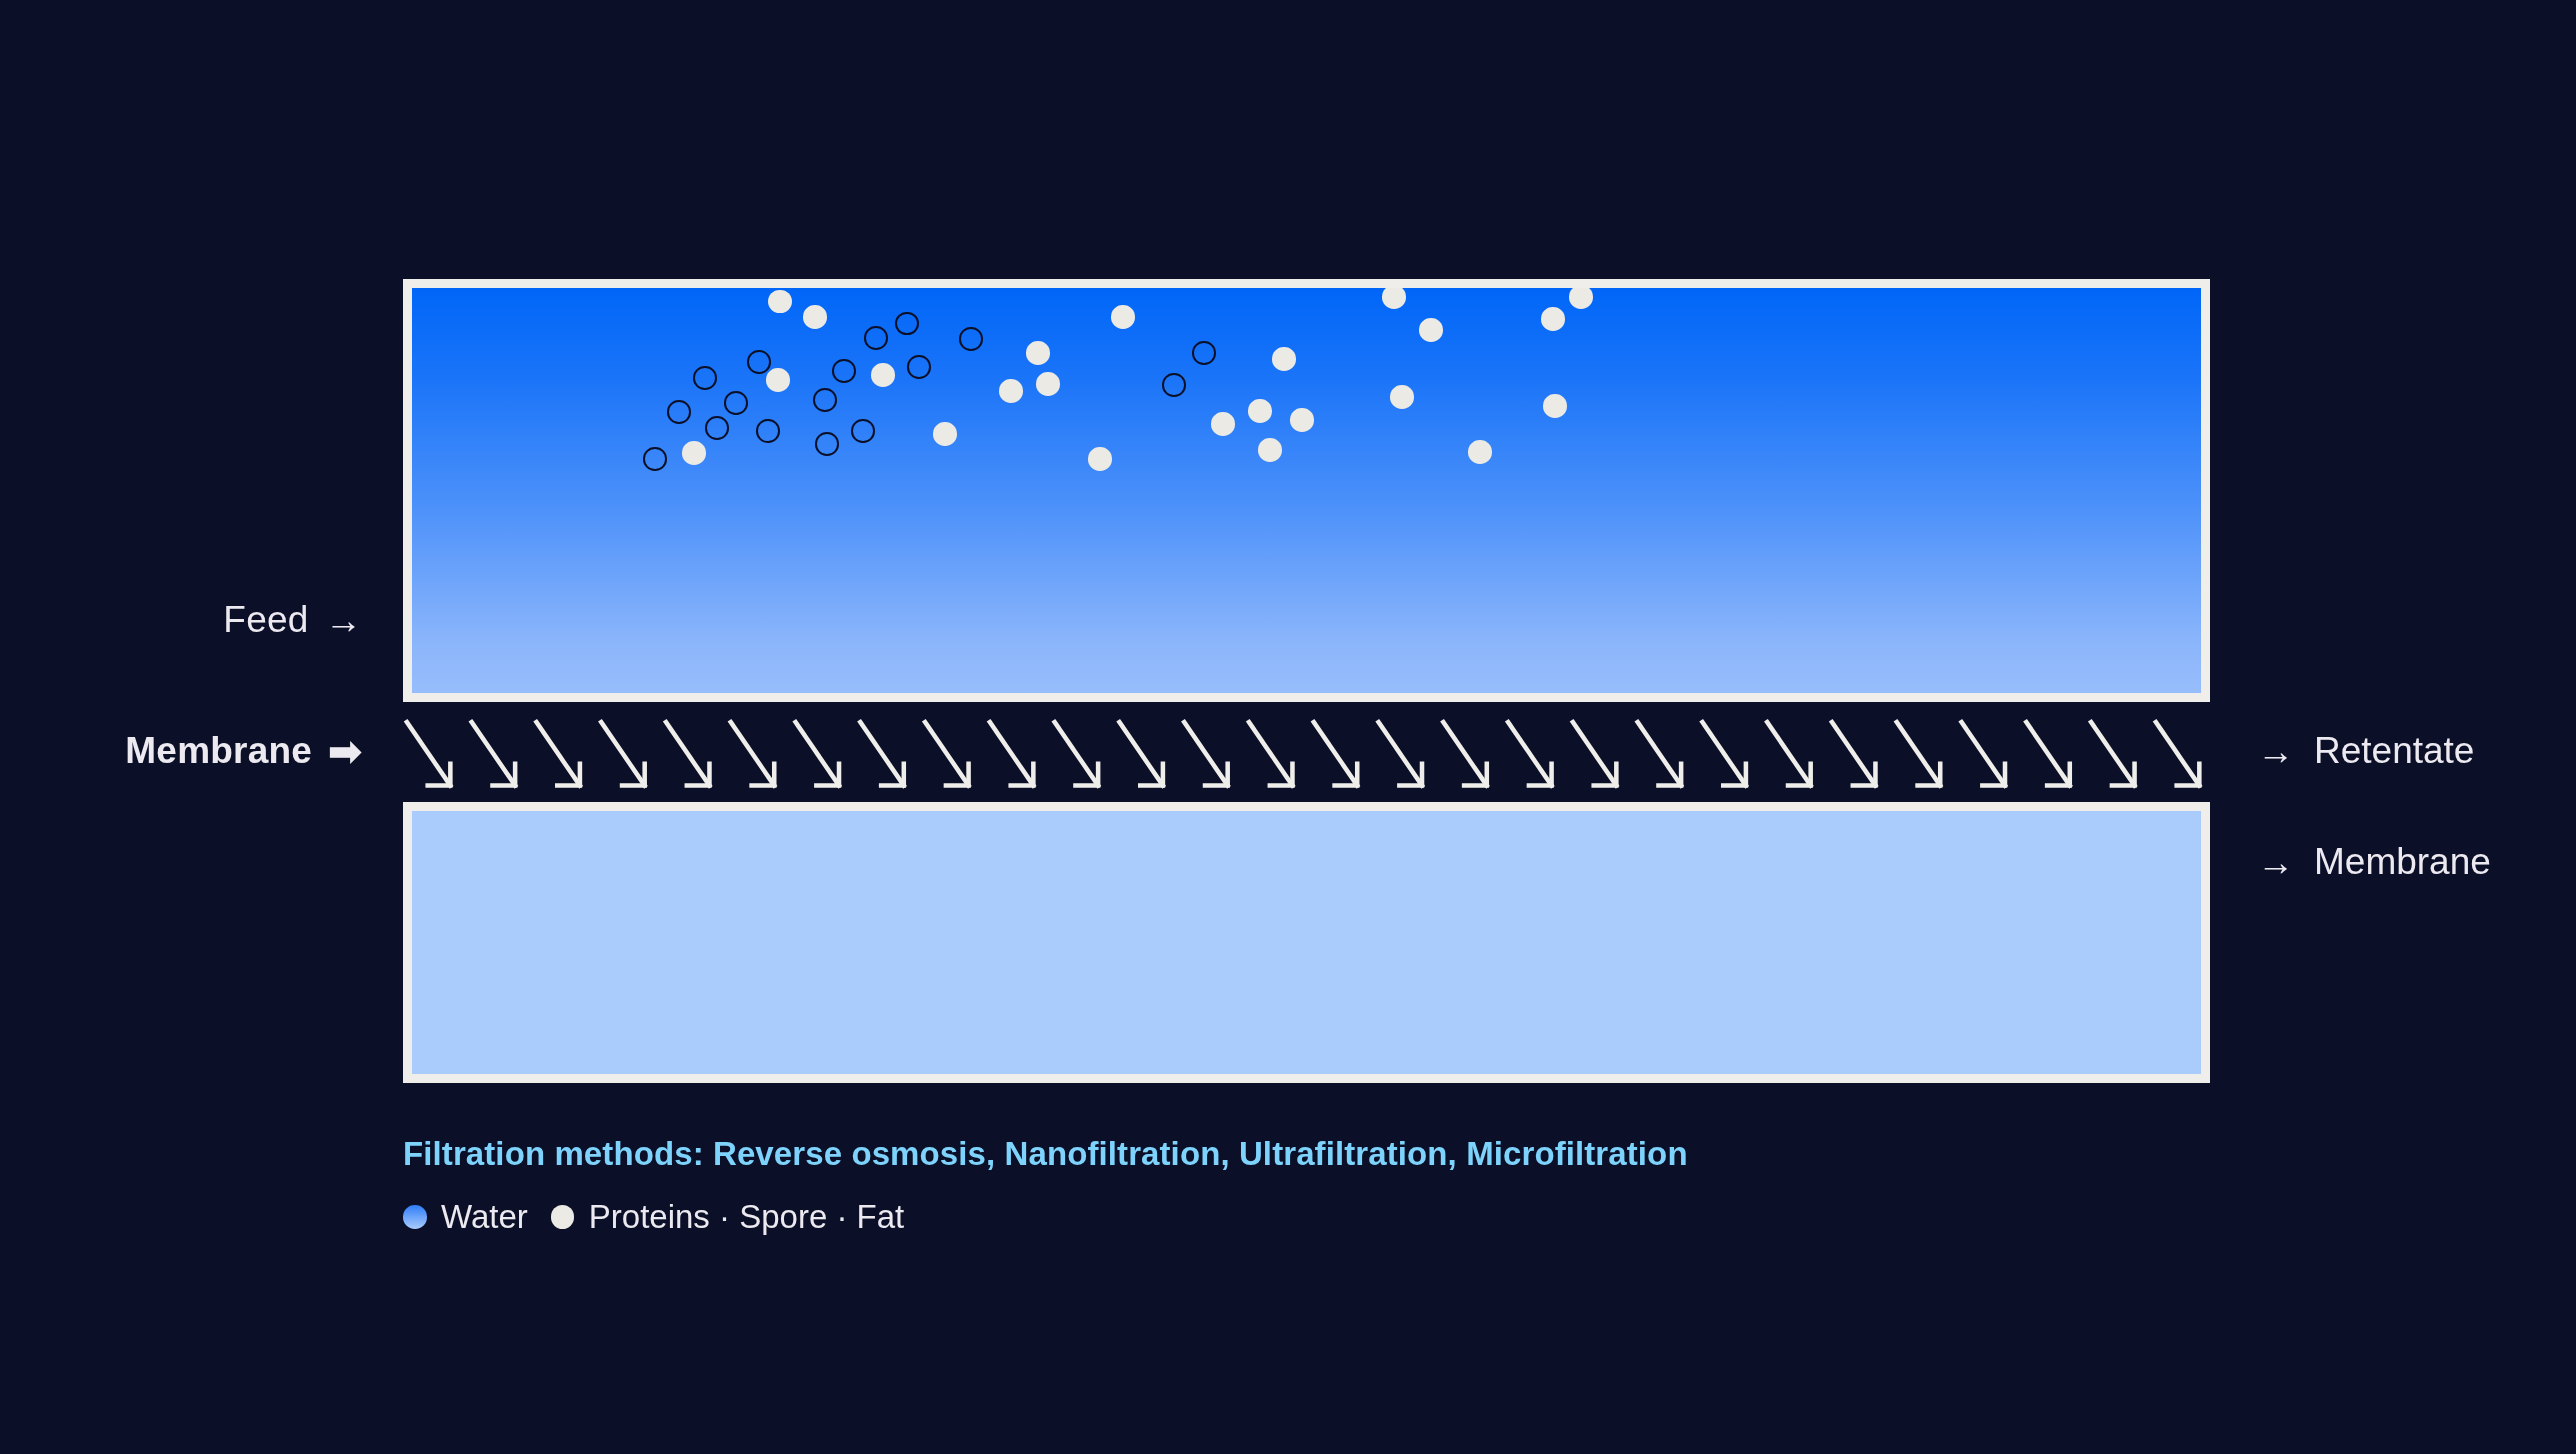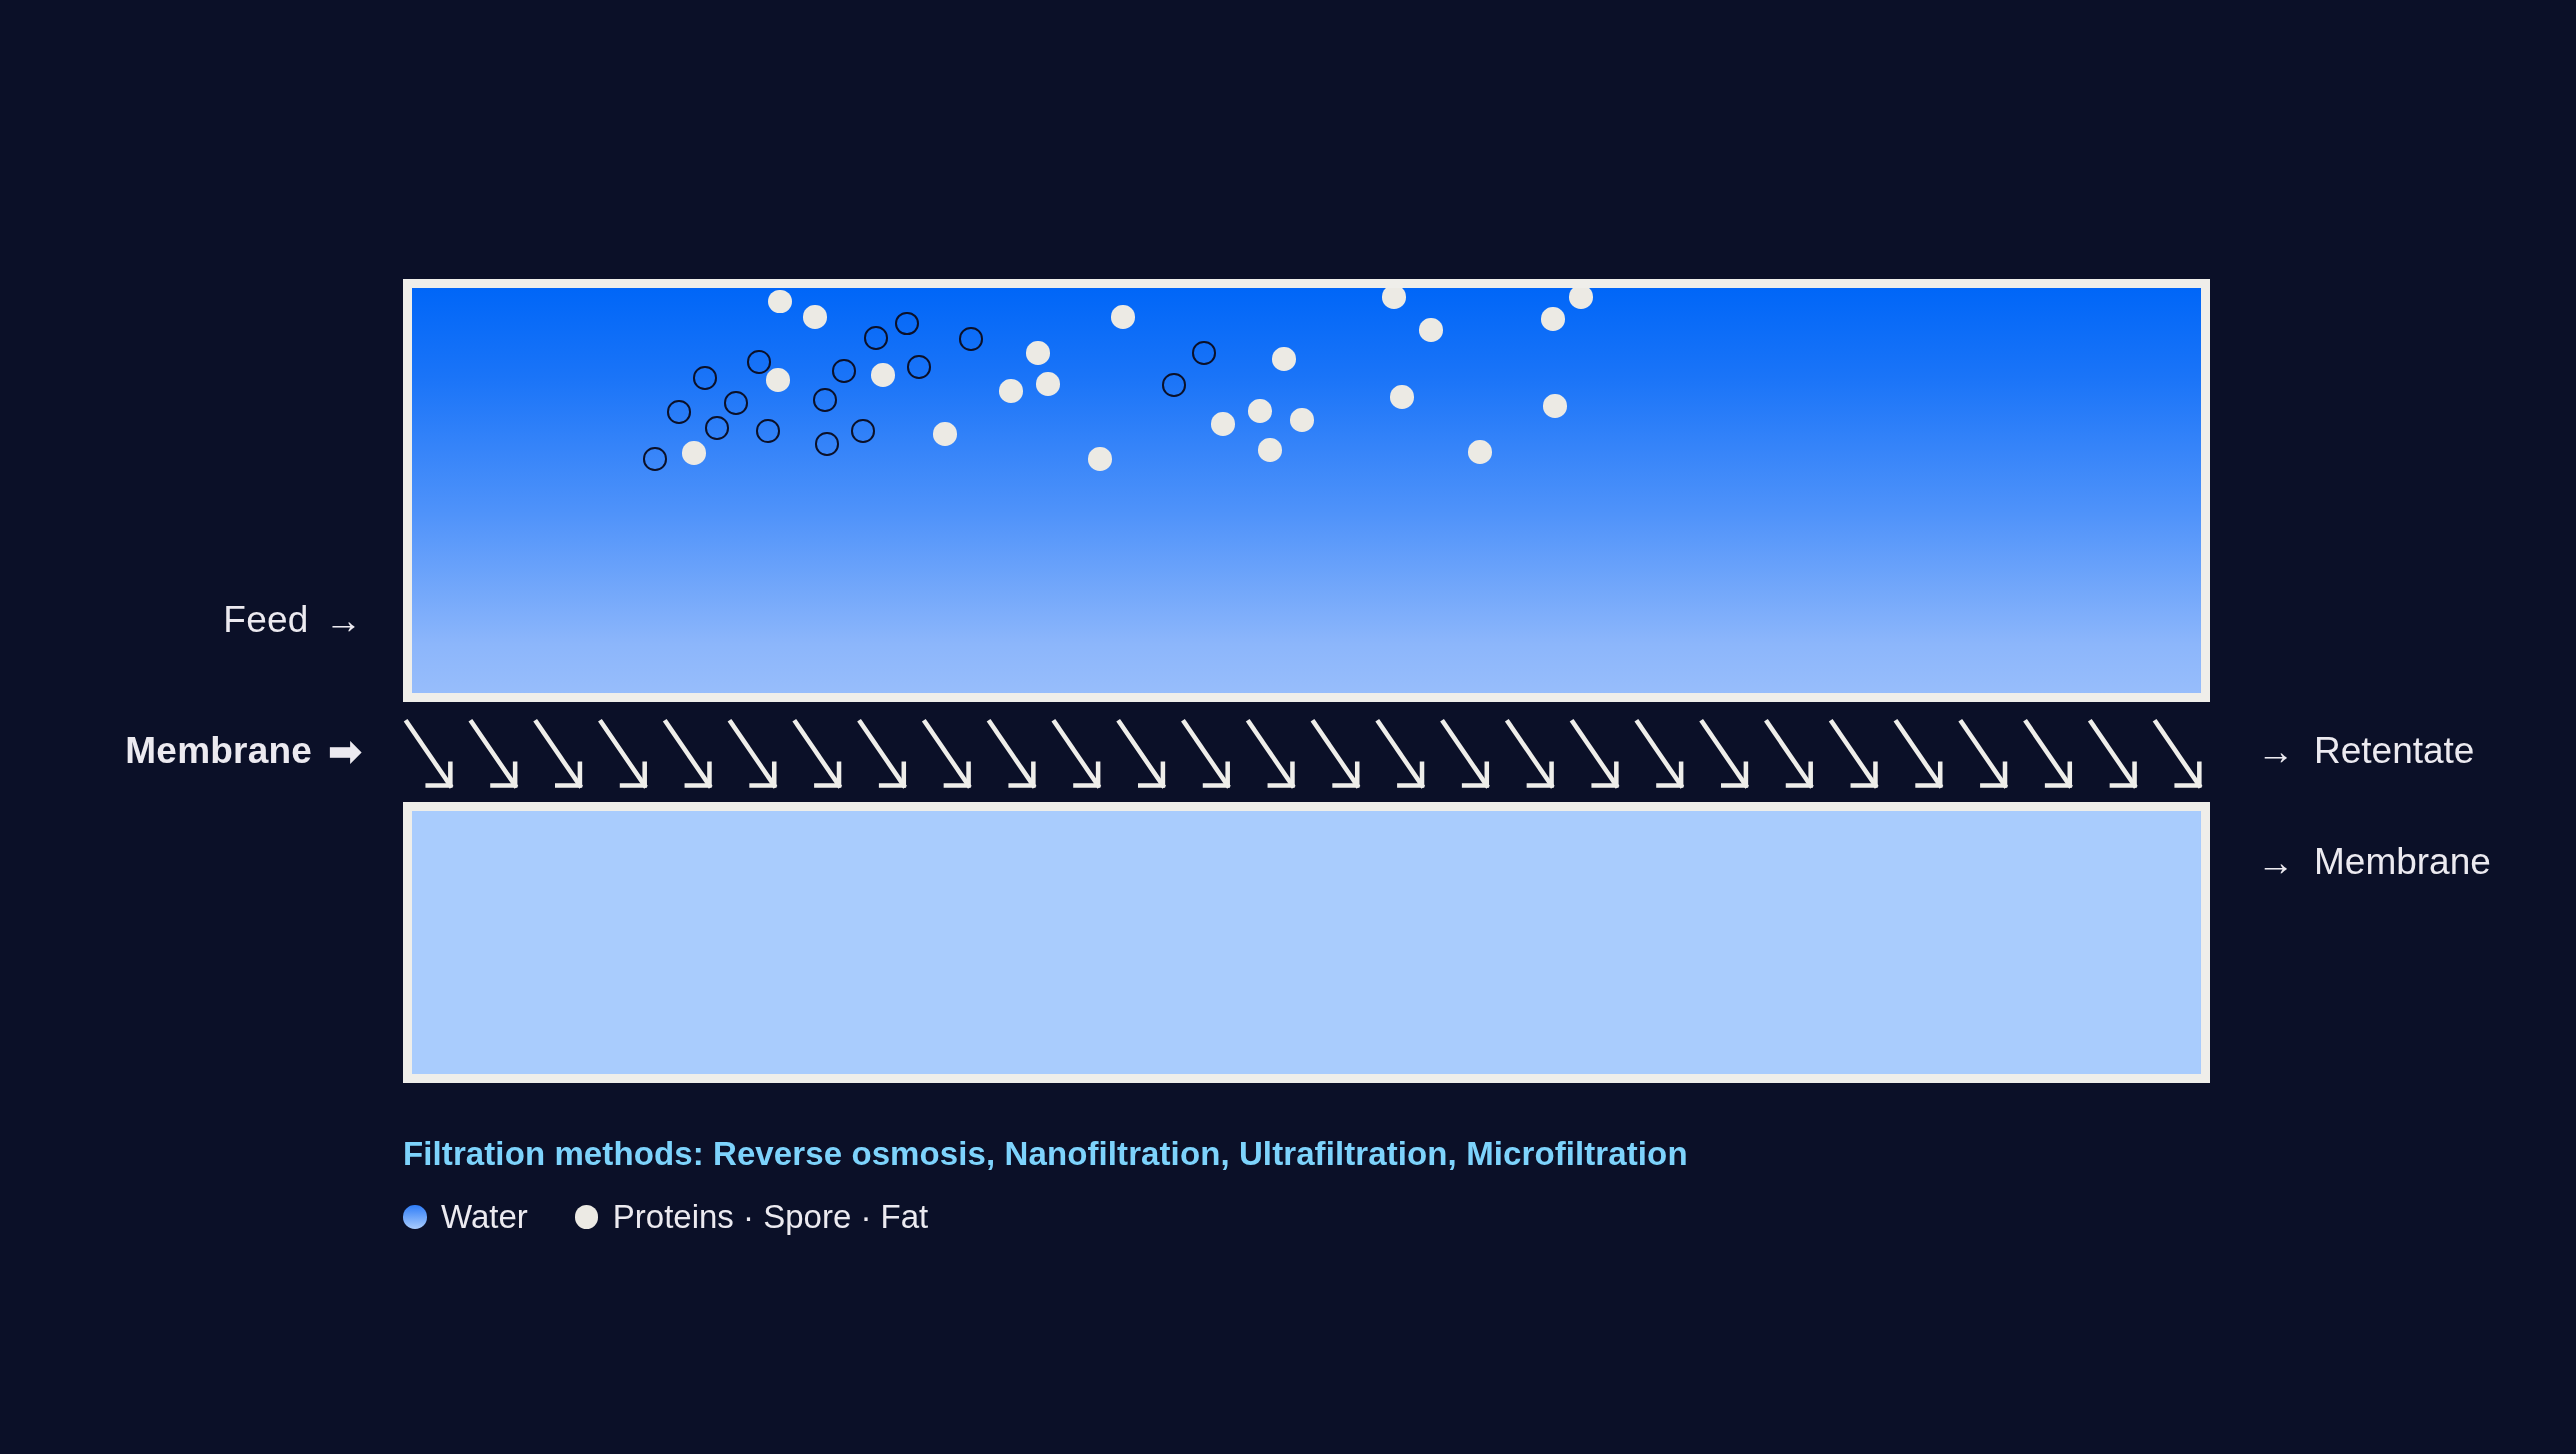--- a/index.html
+++ b/index.html
@@ -147,21 +147,21 @@
     letter-spacing: 0.1px;
     white-space: nowrap;
   }
 
   #legend {
     position: absolute;
     left: 403px;
     top: 1198px;
     display: flex;
     align-items: center;
-    gap: 47px;
+    gap: 23px;
     white-space: nowrap;
   }
 
   .legend-item {
     display: flex;
     align-items: center;
     gap: 14.5px;
     color: #eceaf0;
     font-size: 33px;
     font-weight: 300;

